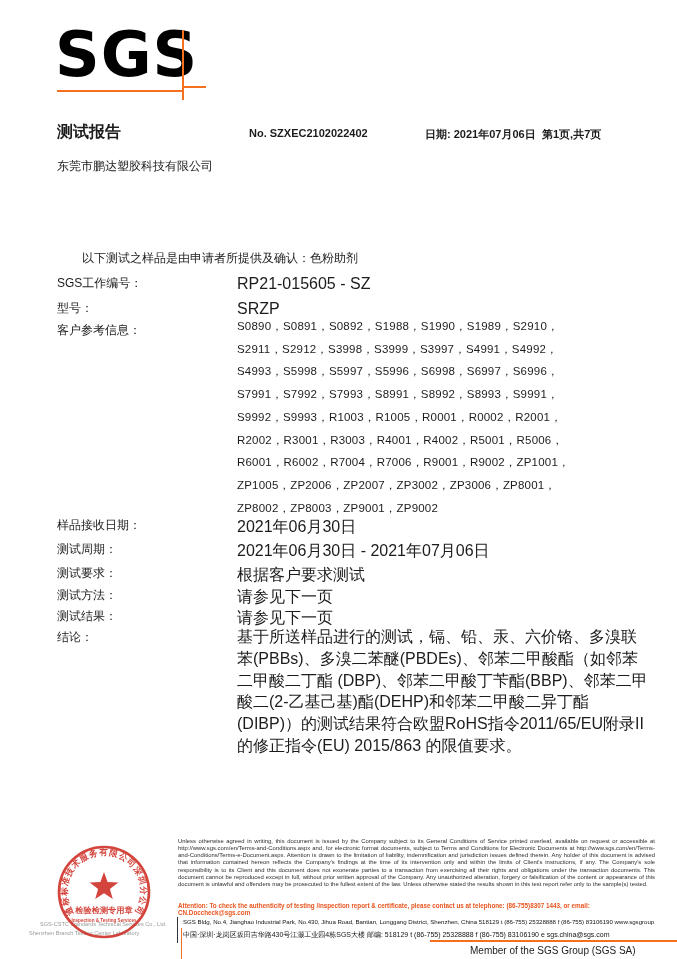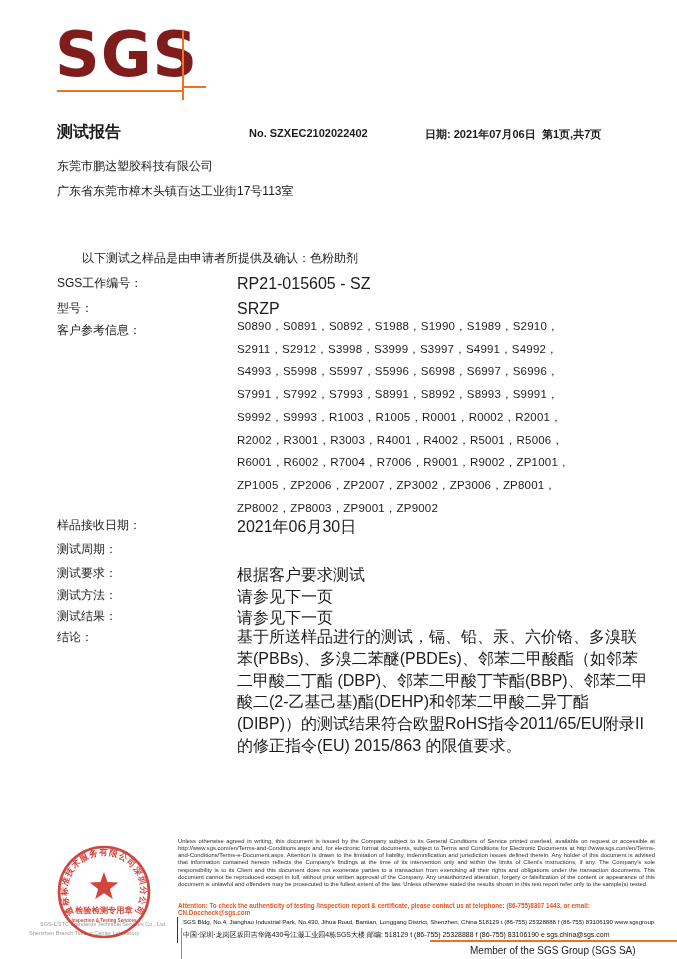--- a/index.html
+++ b/index.html
@@ -4,21 +4,21 @@
 <style>
   html,body{margin:0;padding:0;background:#e9e9e9;}
   .sheet{
     position:relative;width:677px;height:959px;background:#ffffff;
     margin:0 auto;overflow:hidden;
     font-family:"Liberation Sans","DejaVu Sans",sans-serif;
     color:#1c1c1c;
   }
   .abs{position:absolute;}
   .logo{
-    left:55px;top:24px;font-size:62px;font-weight:bold;color:#7f1d1d;
+    left:55px;top:24px;font-size:62px;font-weight:bold;color:#000000;
     letter-spacing:1px;line-height:1;font-family:"DejaVu Sans",sans-serif;
   }
   .oline{background:#f37021;}
   .title{left:57px;top:122px;font-size:16px;font-weight:bold;}
   .hmeta{top:127px;font-size:11px;font-weight:bold;padding-left:12px;}
   .body-txt{font-size:12px;}
   .label{left:57px;font-size:12px;}
   .value{left:237px;font-size:16px;}
   .codes{white-space:pre-line;line-height:22.7px;font-size:11.5px;letter-spacing:.2px;}
   .para{width:412px;line-height:21.8px;}
@@ -44,21 +44,20 @@
   <div class="abs oline" style="left:57px;top:90px;width:125px;height:2px;"></div>
   <div class="abs oline" style="left:182px;top:86px;width:24px;height:2px;"></div>
   <div class="abs oline" style="left:182px;top:30px;width:1.5px;height:70px;"></div>
 
   <div class="abs title">测试报告</div>
   <div class="abs hmeta" style="left:237px;">No. SZXEC2102022402</div>
   <div class="abs hmeta" style="left:413px;">日期: 2021年07月06日</div>
   <div class="abs hmeta" style="left:530px;">第1页,共7页</div>
 
   <div class="abs body-txt" style="left:57px;top:158px;">东莞市鹏达塑胶科技有限公司</div>
-  <div class="abs body-txt" style="left:57px;top:183px;">广东省东莞市樟木头镇百达工业街17号113室</div>
 
   <div class="abs body-txt" style="left:57px;top:250px;margin-left:25px;">以下测试之样品是由申请者所提供及确认：色粉助剂</div>
 
   <div class="abs label" style="top:275px;">SGS工作编号：</div>
   <div class="abs value" style="top:275px;">RP21-015605 - SZ</div>
 
   <div class="abs label" style="top:300px;">型号：</div>
   <div class="abs value" style="top:300px;">SRZP</div>
 
   <div class="abs label" style="top:322px;">客户参考信息：</div>
@@ -69,20 +68,21 @@
 S9992，S9993，R1003，R1005，R0001，R0002，R2001，
 R2002，R3001，R3003，R4001，R4002，R5001，R5006，
 R6001，R6002，R7004，R7006，R9001，R9002，ZP1001，
 ZP1005，ZP2006，ZP2007，ZP3002，ZP3006，ZP8001，
 ZP8002，ZP8003，ZP9001，ZP9002</div>
 
   <div class="abs label" style="top:517px;">样品接收日期：</div>
   <div class="abs value" style="top:517px;">2021年06月30日</div>
 
   <div class="abs label" style="top:541px;">测试周期：</div>
+  <div class="abs value" style="top:541px;">2021年06月30日 - 2021年07月06日</div>
 
   <div class="abs label" style="top:565px;">测试要求：</div>
   <div class="abs value" style="top:565px;">根据客户要求测试</div>
 
   <div class="abs label" style="top:587px;">测试方法：</div>
   <div class="abs value" style="top:587px;">请参见下一页</div>
 
   <div class="abs label" style="top:608px;">测试结果：</div>
   <div class="abs value" style="top:608px;">请参见下一页</div>
 

